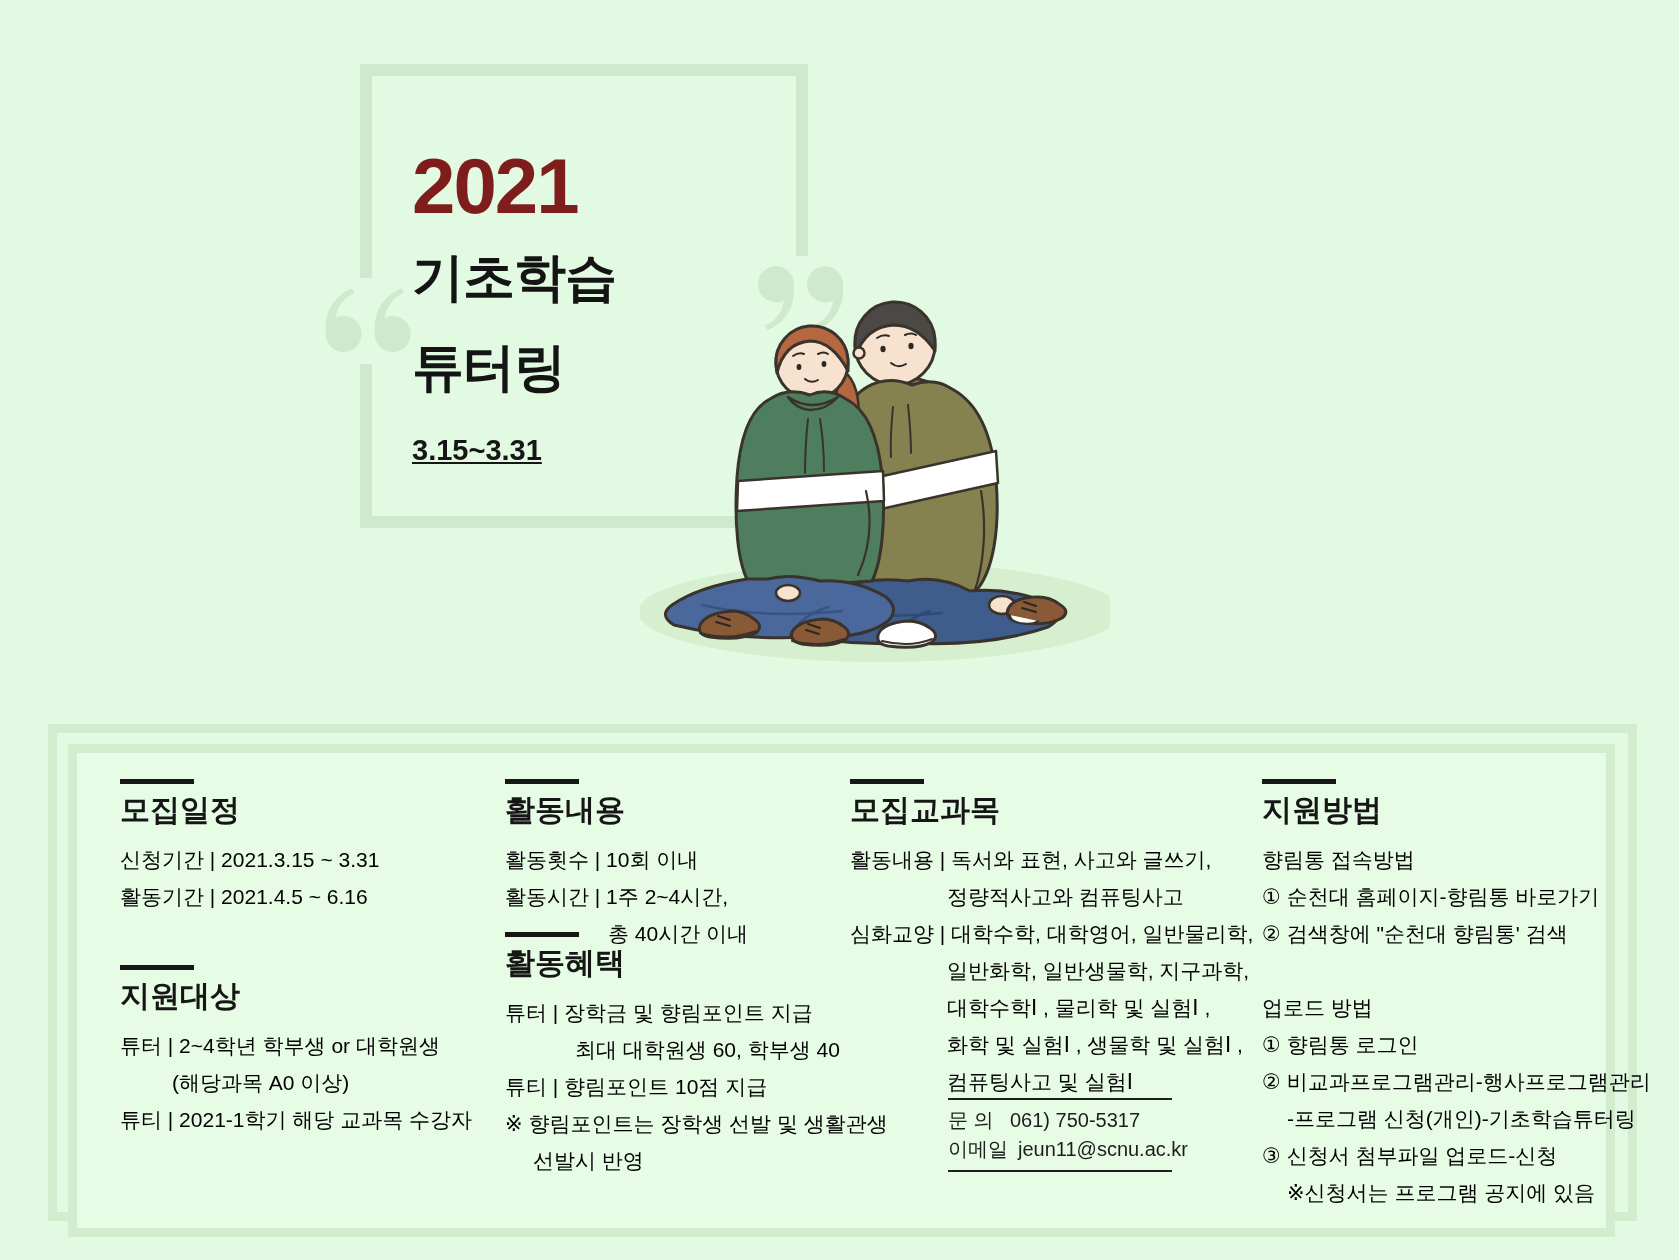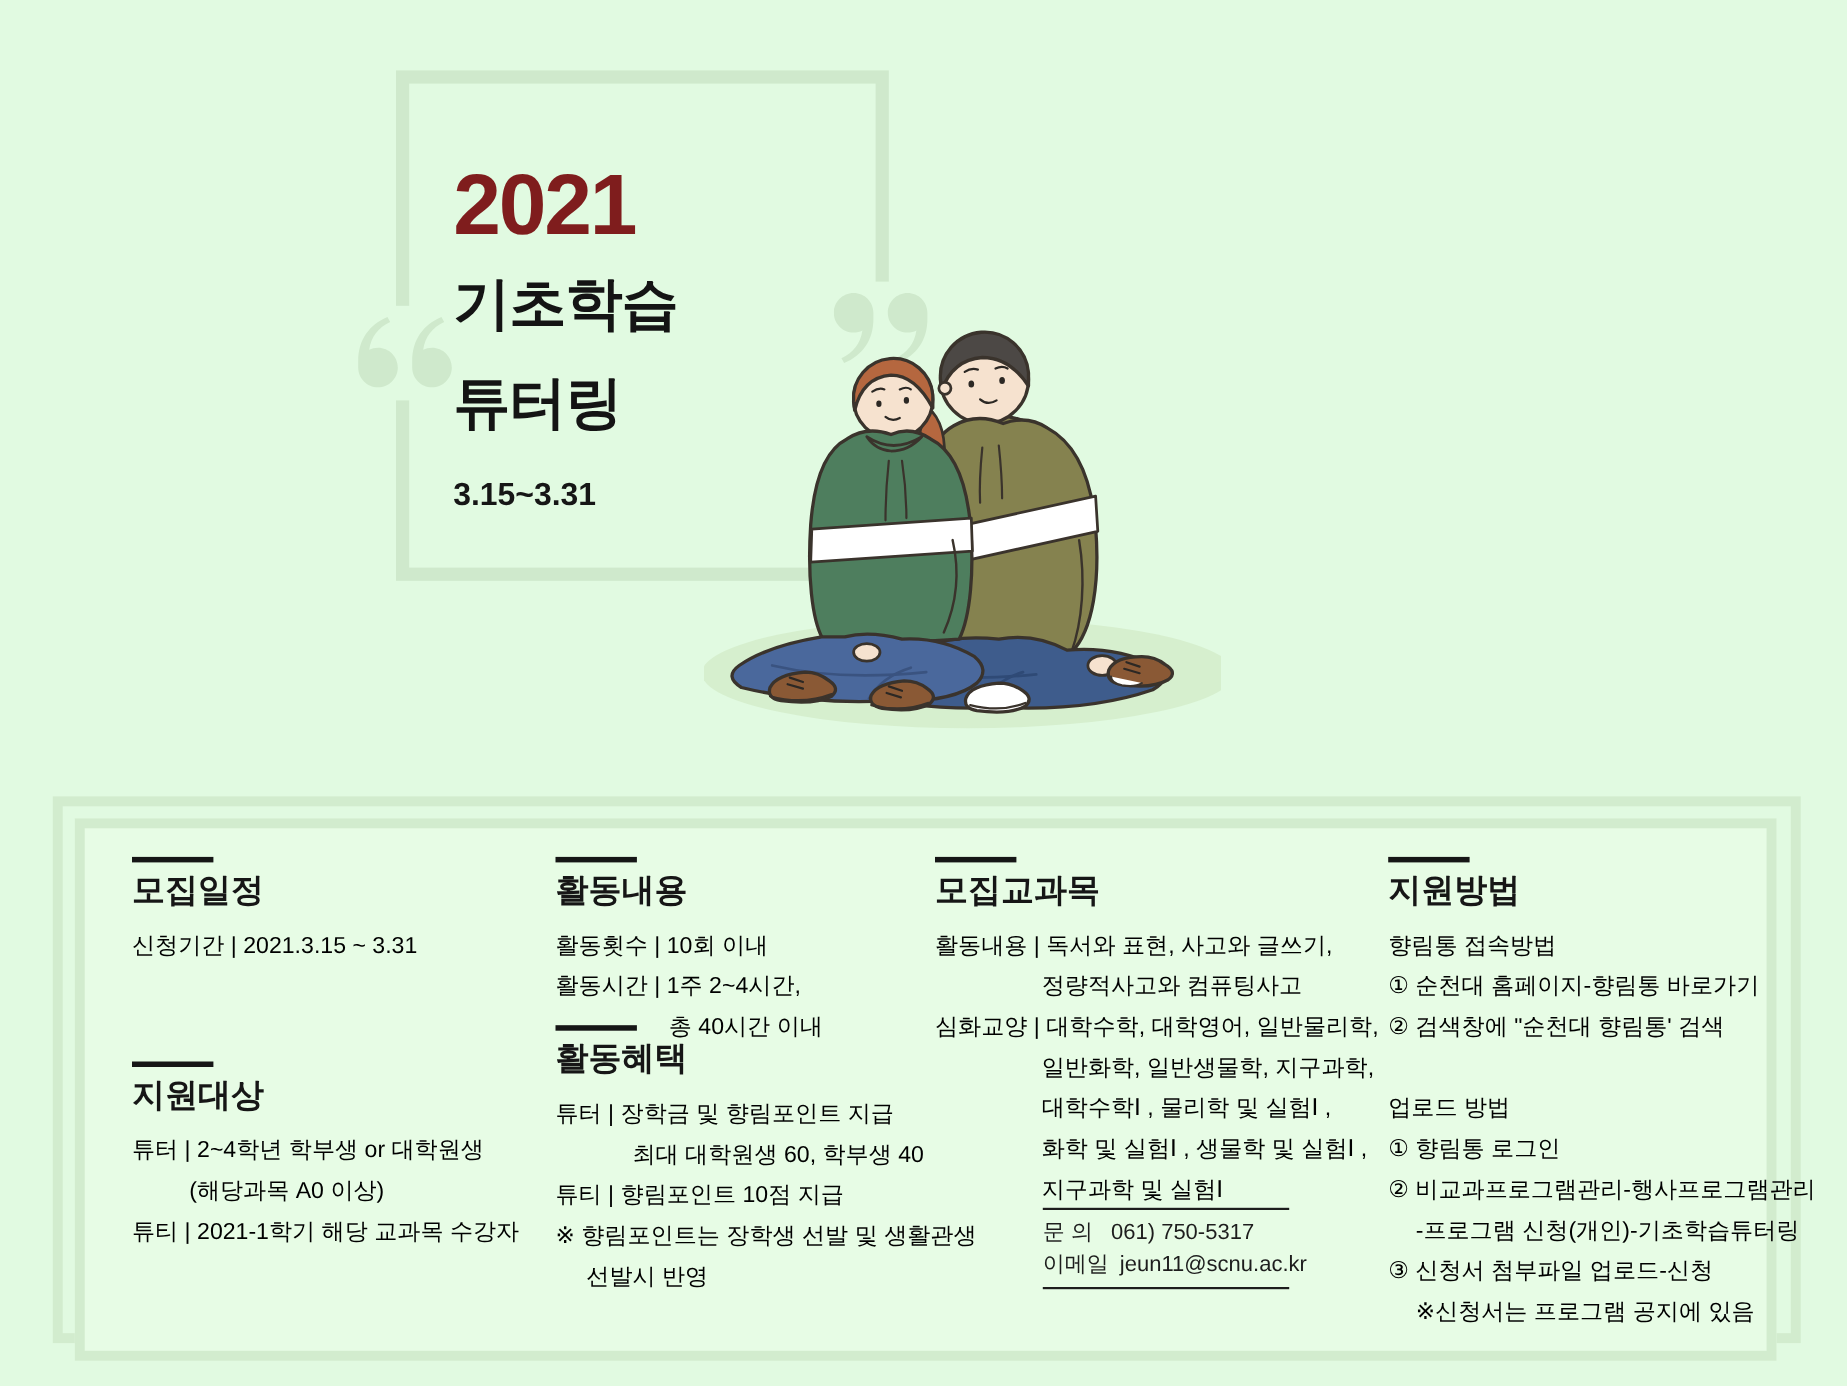--- a/index.html
+++ b/index.html
@@ -17,21 +17,21 @@
     border:12px solid #cfe9cc;background:transparent;
   }
   .title-stack{position:absolute;left:412px;top:140px;color:#141414;}
   .title-year{
     font-size:78px;font-weight:800;letter-spacing:-2px;line-height:92px;color:#7f1d1d;
   }
   .title-line{
     font-size:52px;font-weight:800;letter-spacing:-1px;line-height:90px;color:#141414;
   }
   .title-date{
-    margin-top:22px;font-size:29px;font-weight:700;letter-spacing:0px;color:#161616;
+    margin-top:22px;font-size:29px;font-weight:700;letter-spacing:0px;color:#161616;text-decoration:underline;
   }
   .quote-halo{
     position:absolute;background:#e1fae1;padding:10px;line-height:0;
   }
   .quote-halo.open{left:314px;top:278px;}
   .quote-halo.close{left:748px;top:256px;}
   .quote-svg{width:90px;height:66px;}
   
   .illustration{position:absolute;left:640px;top:275px;width:470px;height:390px;}
   
@@ -164,20 +164,21 @@
   <div class="panel-frame-outer"></div>
   <div class="panel-frame-inner"></div>
 
   <div id="panel-columns">
       <div class="col" style="left: 120px; width: 380px;">
         <div class="sec" style="top: 779px;">
           <div class="overline"></div>
           <h2 class="sec-title">모집일정</h2>
           <div class="lines">
             <div class="line">신청기간  |  2021.3.15 ~ 3.31</div>
+            <div class="line">활동기간  |  2021.4.5 ~ 6.16</div>
           </div>
         </div>
         <div class="sec" style="top: 965px;">
           <div class="overline"></div>
           <h2 class="sec-title">지원대상</h2>
           <div class="lines">
             <div class="line">튜터  |  2~4학년 학부생 or 대학원생</div>
             <div class="line" style="padding-left: 52px;">(해당과목 A0 이상)</div>
             <div class="line">튜티  |  2021-1학기 해당 교과목 수강자</div>
           </div>
@@ -209,21 +210,21 @@
         <div class="sec" style="top: 779px;">
           <div class="overline"></div>
           <h2 class="sec-title">모집교과목</h2>
           <div class="lines">
             <div class="line">활동내용  |  독서와 표현,  사고와 글쓰기,</div>
             <div class="line" style="padding-left: 97px;">정량적사고와 컴퓨팅사고</div>
             <div class="line">심화교양  |  대학수학, 대학영어, 일반물리학,</div>
             <div class="line" style="padding-left: 97px;">일반화학, 일반생물학, 지구과학,</div>
             <div class="line" style="padding-left: 97px;">대학수학Ⅰ , 물리학 및 실험Ⅰ ,</div>
             <div class="line" style="padding-left: 97px;">화학 및 실험Ⅰ , 생물학 및 실험Ⅰ ,</div>
-            <div class="line" style="padding-left: 97px;">지구과학 및 실험Ⅰ</div>
+            <div class="line" style="padding-left: 97px;">컴퓨팅사고 및 실험Ⅰ</div>
           </div>
         </div>
       </div>
       <div class="col" style="left: 1262px; width: 405px;">
         <div class="sec" style="top: 779px;">
           <div class="overline"></div>
           <h2 class="sec-title">지원방법</h2>
           <div class="lines">
             <div class="line">향림통 접속방법</div>
             <div class="line">① 순천대 홈페이지-향림통 바로가기</div>

